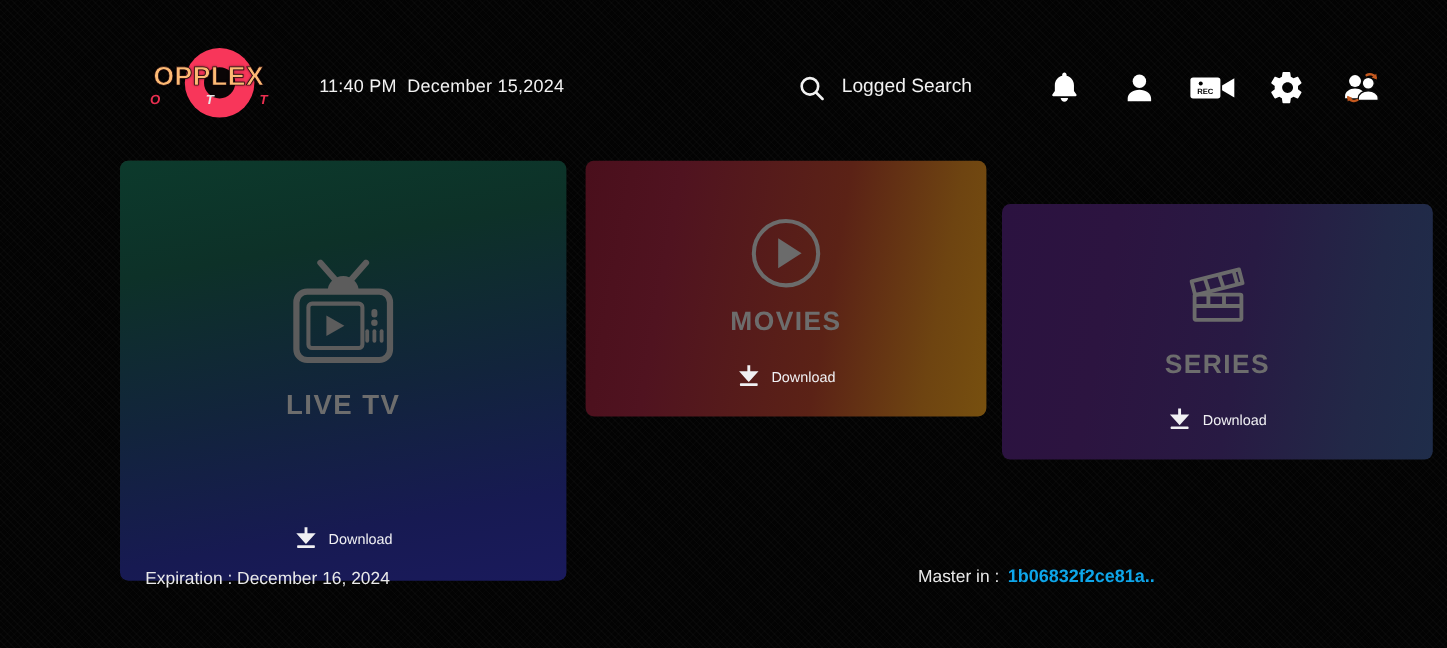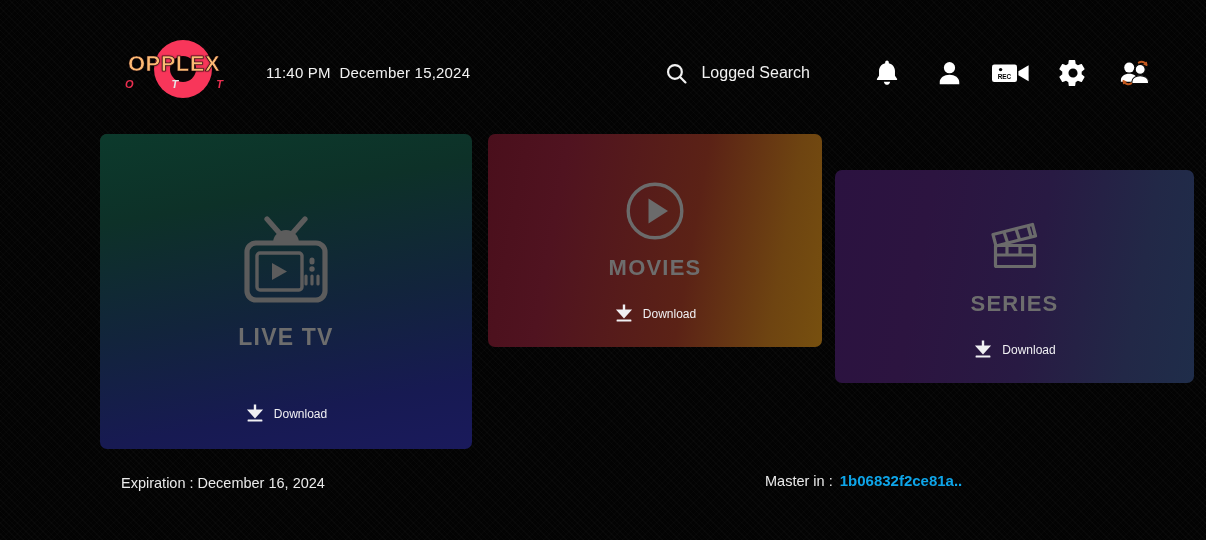--- a/index.html
+++ b/index.html
@@ -146,21 +146,21 @@
   .card {
     position: absolute;
     border-radius: 7px;
     overflow: hidden;
   }
 
   .card-live {
     left: 0px;
     top: 0px;
     width: 372px;
-    height: 315px;
+    height: 350px;
     background: linear-gradient(170deg, #0c3a2c 0%, #0d3128 24%, #12243c 55%, #171a52 82%, #1a1a5c 100%);
   }
   .card-movies {
     left: 388px;
     top: 0px;
     width: 334px;
     height: 213px;
     background: linear-gradient(100deg, #4a0f1c 0%, #501320 22%, #5b2216 60%, #6e4411 85%, #77500f 100%);
   }
   .card-series {

